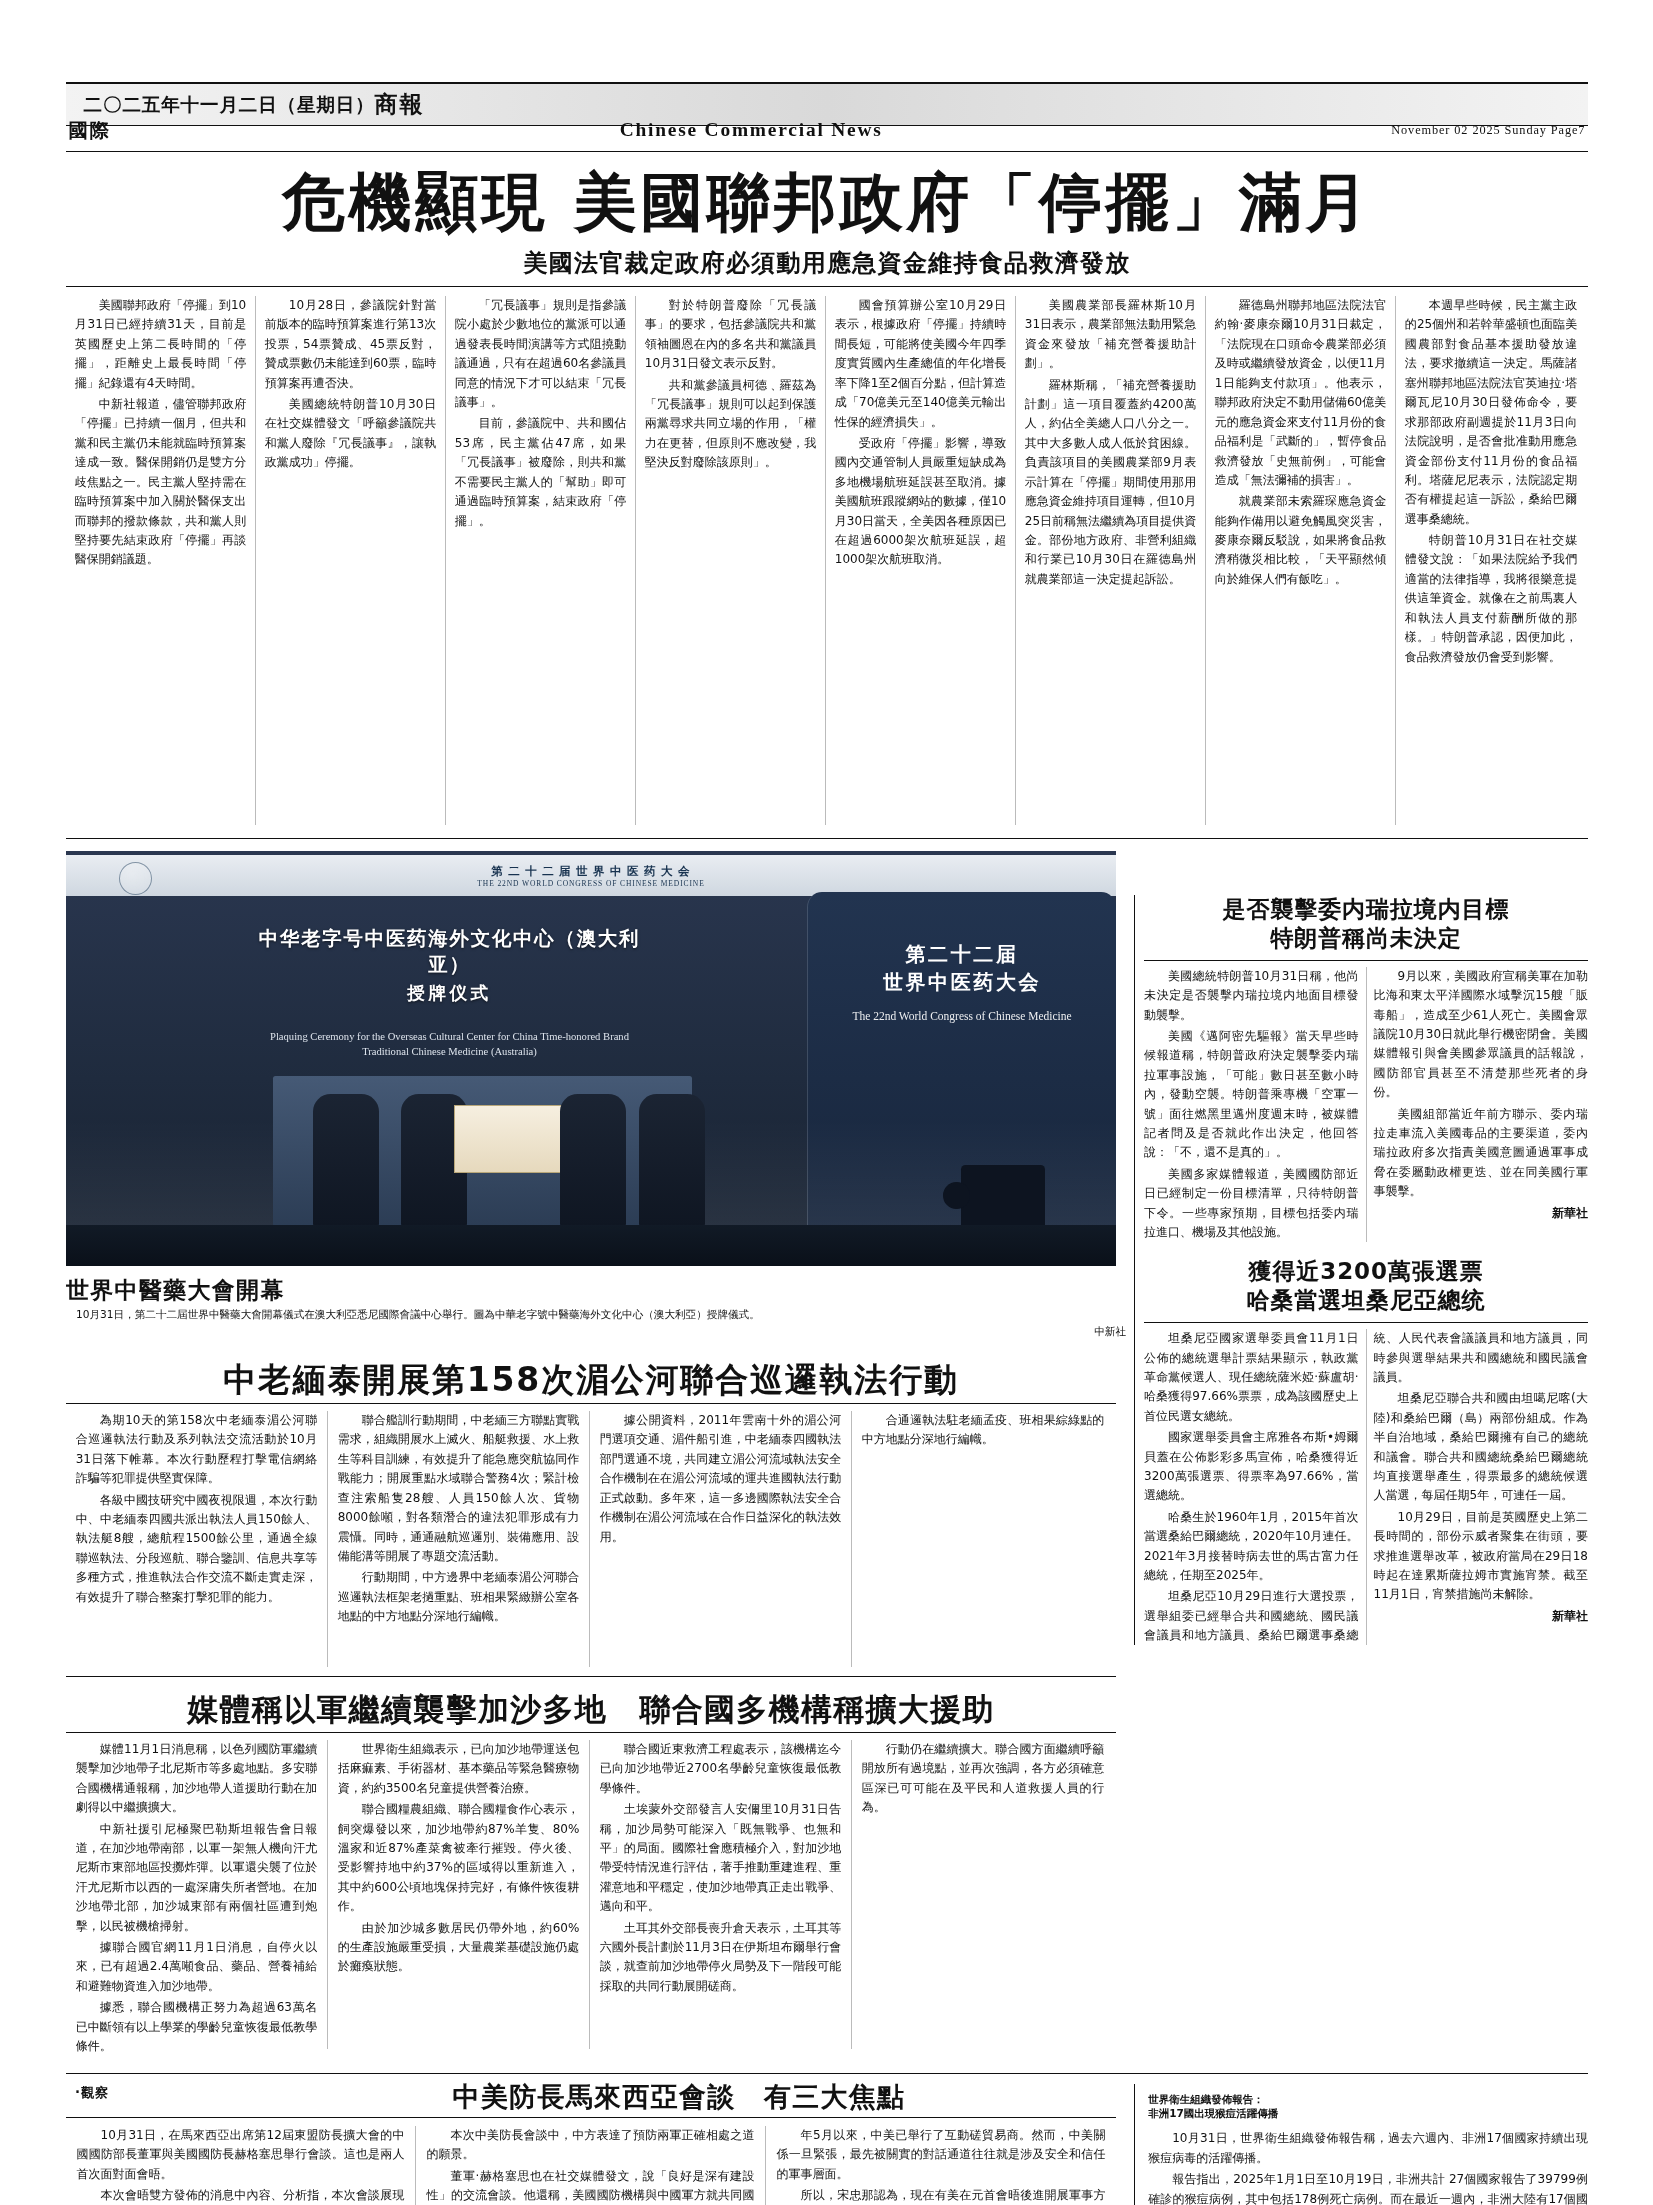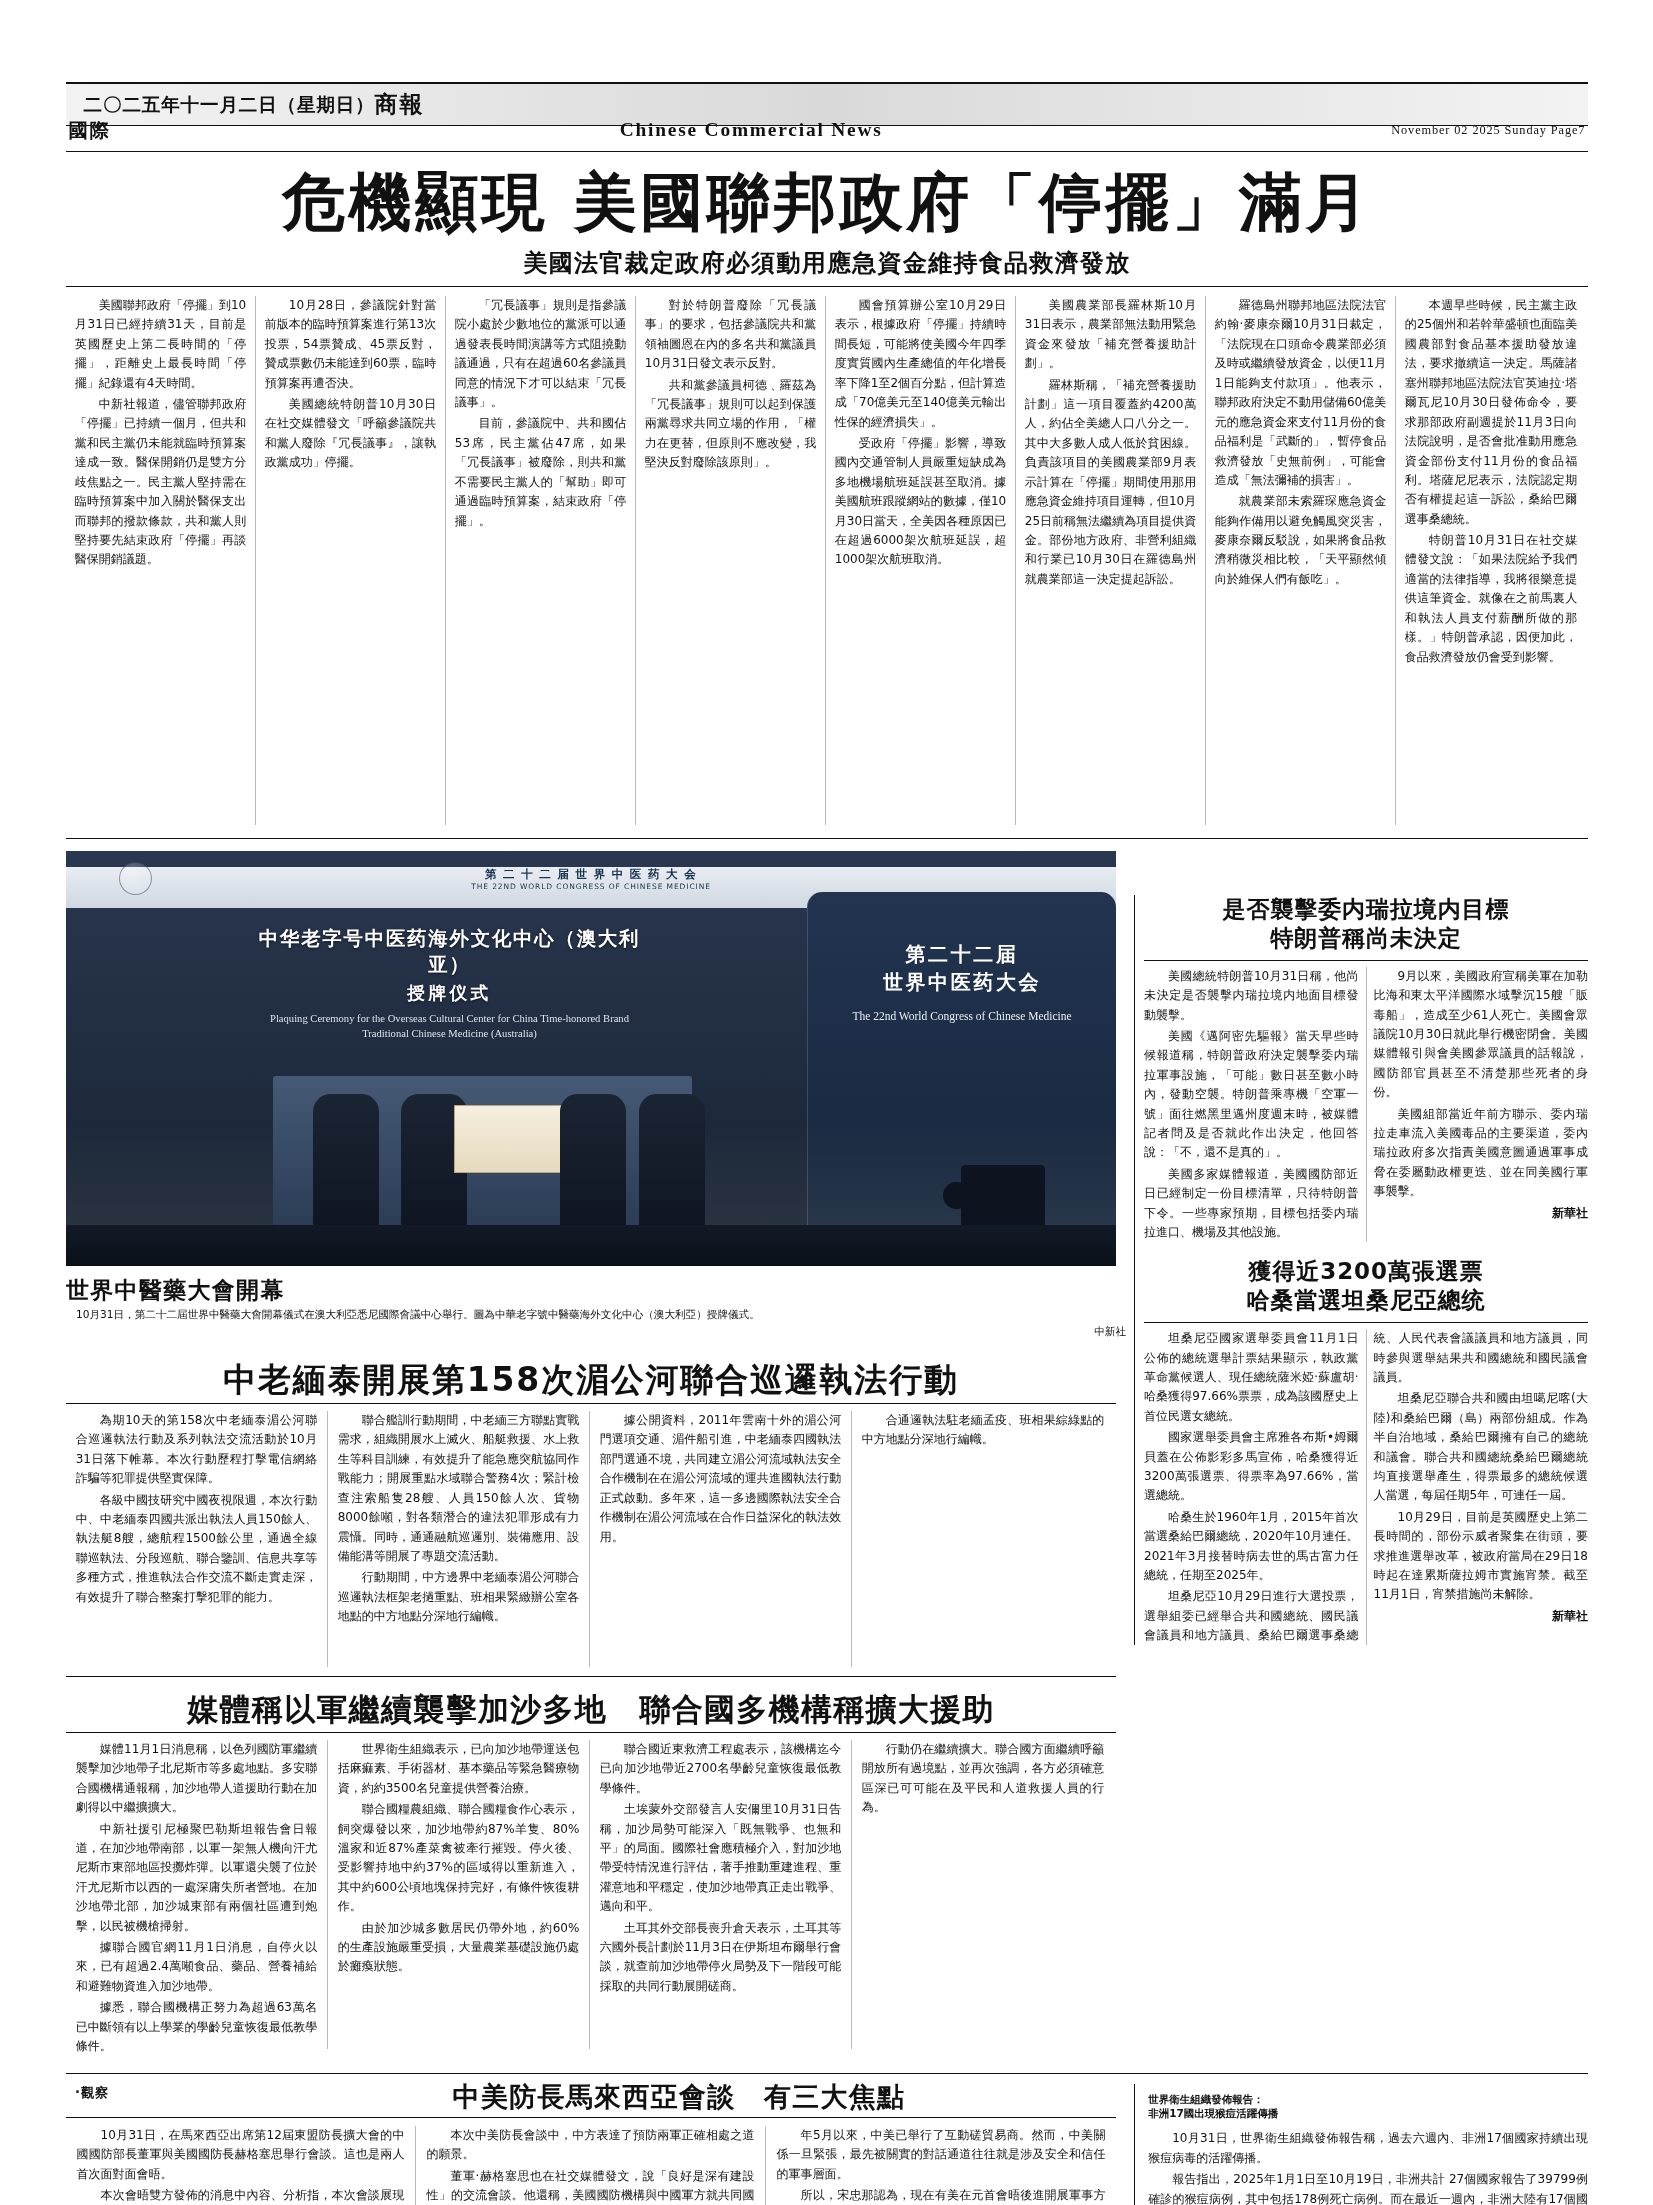--- a/index.html
+++ b/index.html
@@ -71,33 +71,33 @@
   
   .photowrap{
     position:absolute;left:66px;top:851px;width:1050px;height:415px;
     overflow:hidden;background:#243044;
   }
   .photo{
     position:relative;width:100%;height:100%;
     background:linear-gradient(180deg,#2a3750 0%,#1f2b3e 55%,#16202f 100%);
   }
   .photo .banner-top{
-    position:absolute;left:0;top:16px;width:100%;height:41px;
+    position:absolute;left:0;top:4px;width:100%;height:41px;
     background:linear-gradient(180deg,#e9edf2,#cfd7e0);
-    display:flex;justify-content:center;
-    color:#17324f;font-size:11.5px;font-weight:bold;letter-spacing:1.3px;
+    display:flex;align-items:center;justify-content:center;
+    color:#17324f;font-size:11.5px;font-weight:bold;letter-spacing:1.3px;font-family:Liberation Serif, serif;
   }
   .photo .banner-top .en{font-size:7.5px;letter-spacing:0.9px;font-weight:normal;display:block;text-align:center;}
   .photo .bigcaption{
     position:absolute;left:185px;top:75px;width:397px;color:#fff;text-align:center;
   }
   .photo .bigcaption .l1{font-size:19.4px;font-weight:bold;letter-spacing:1.8px;line-height:1.35;text-shadow:0 0.9px 2.6px rgba(0,0,0,.6);}
   .photo .bigcaption .l2{font-size:17.6px;font-weight:bold;letter-spacing:3.5px;margin-top:2.6px;text-shadow:0 0.9px 2.6px rgba(0,0,0,.6);}
   .photo .bigcaption .en{
-    margin-top:6px;font-family:"Liberation Serif",serif;font-size:10.6px;line-height:1.45;color:#e8eef6;opacity:.95;
+    margin-top:24px;font-family:"Liberation Serif",serif;font-size:10.6px;line-height:1.45;color:#e8eef6;opacity:.95;
   }
   .photo .rightpanel{
     position:absolute;right:0;top:41px;width:309px;height:calc(100% - 41px);
     background:linear-gradient(180deg,#223450,#16243a);
     border-left:0.9px solid rgba(255,255,255,.15);
     color:#fff;text-align:center;padding-top:48px;box-sizing:border-box;border-radius:15px;
   }
   .photo .rightpanel .cn{font-size:20px;font-weight:bold;letter-spacing:2.6px;line-height:1.4;}
   .photo .rightpanel .en{margin-top:11.5px;font-family:"Liberation Serif",serif;font-size:11.5px;line-height:1.5;opacity:.92;}
   .photo .seal{

